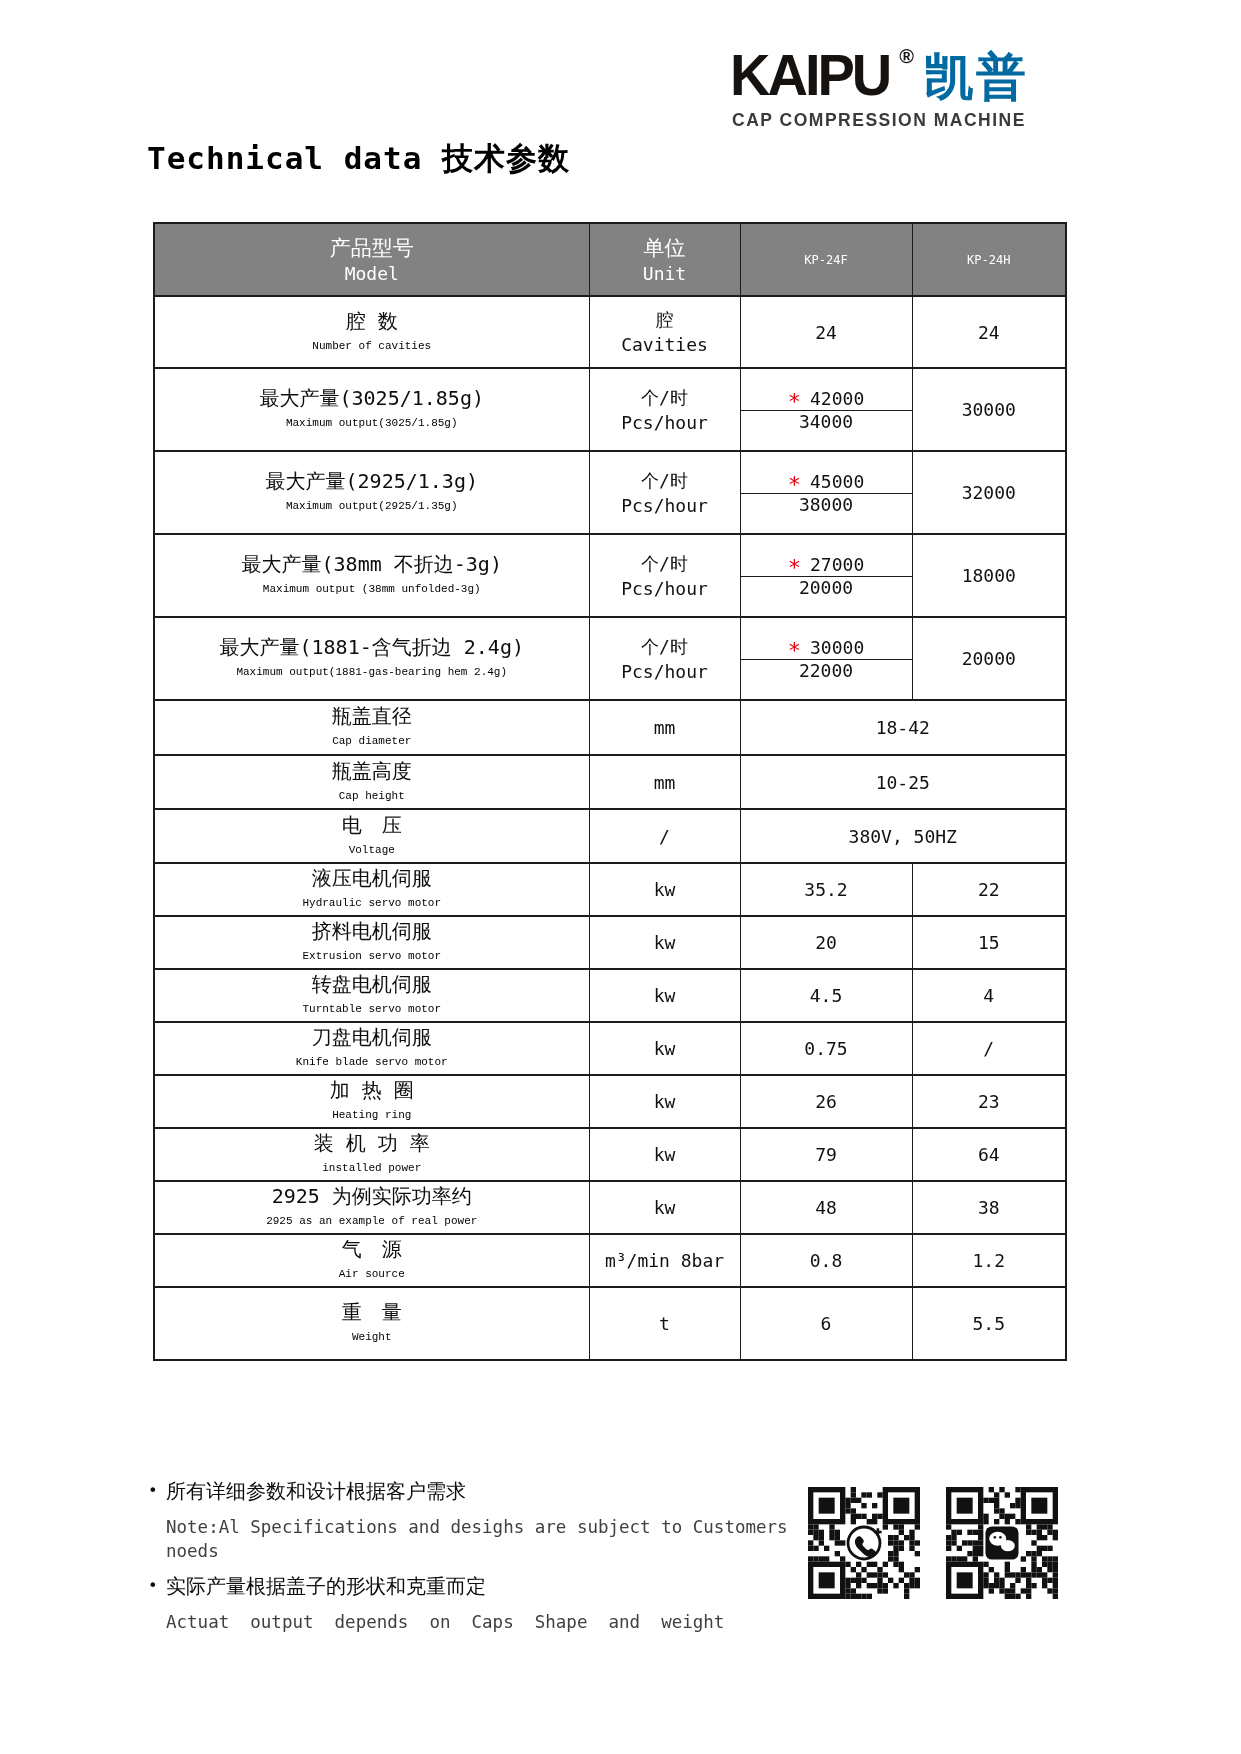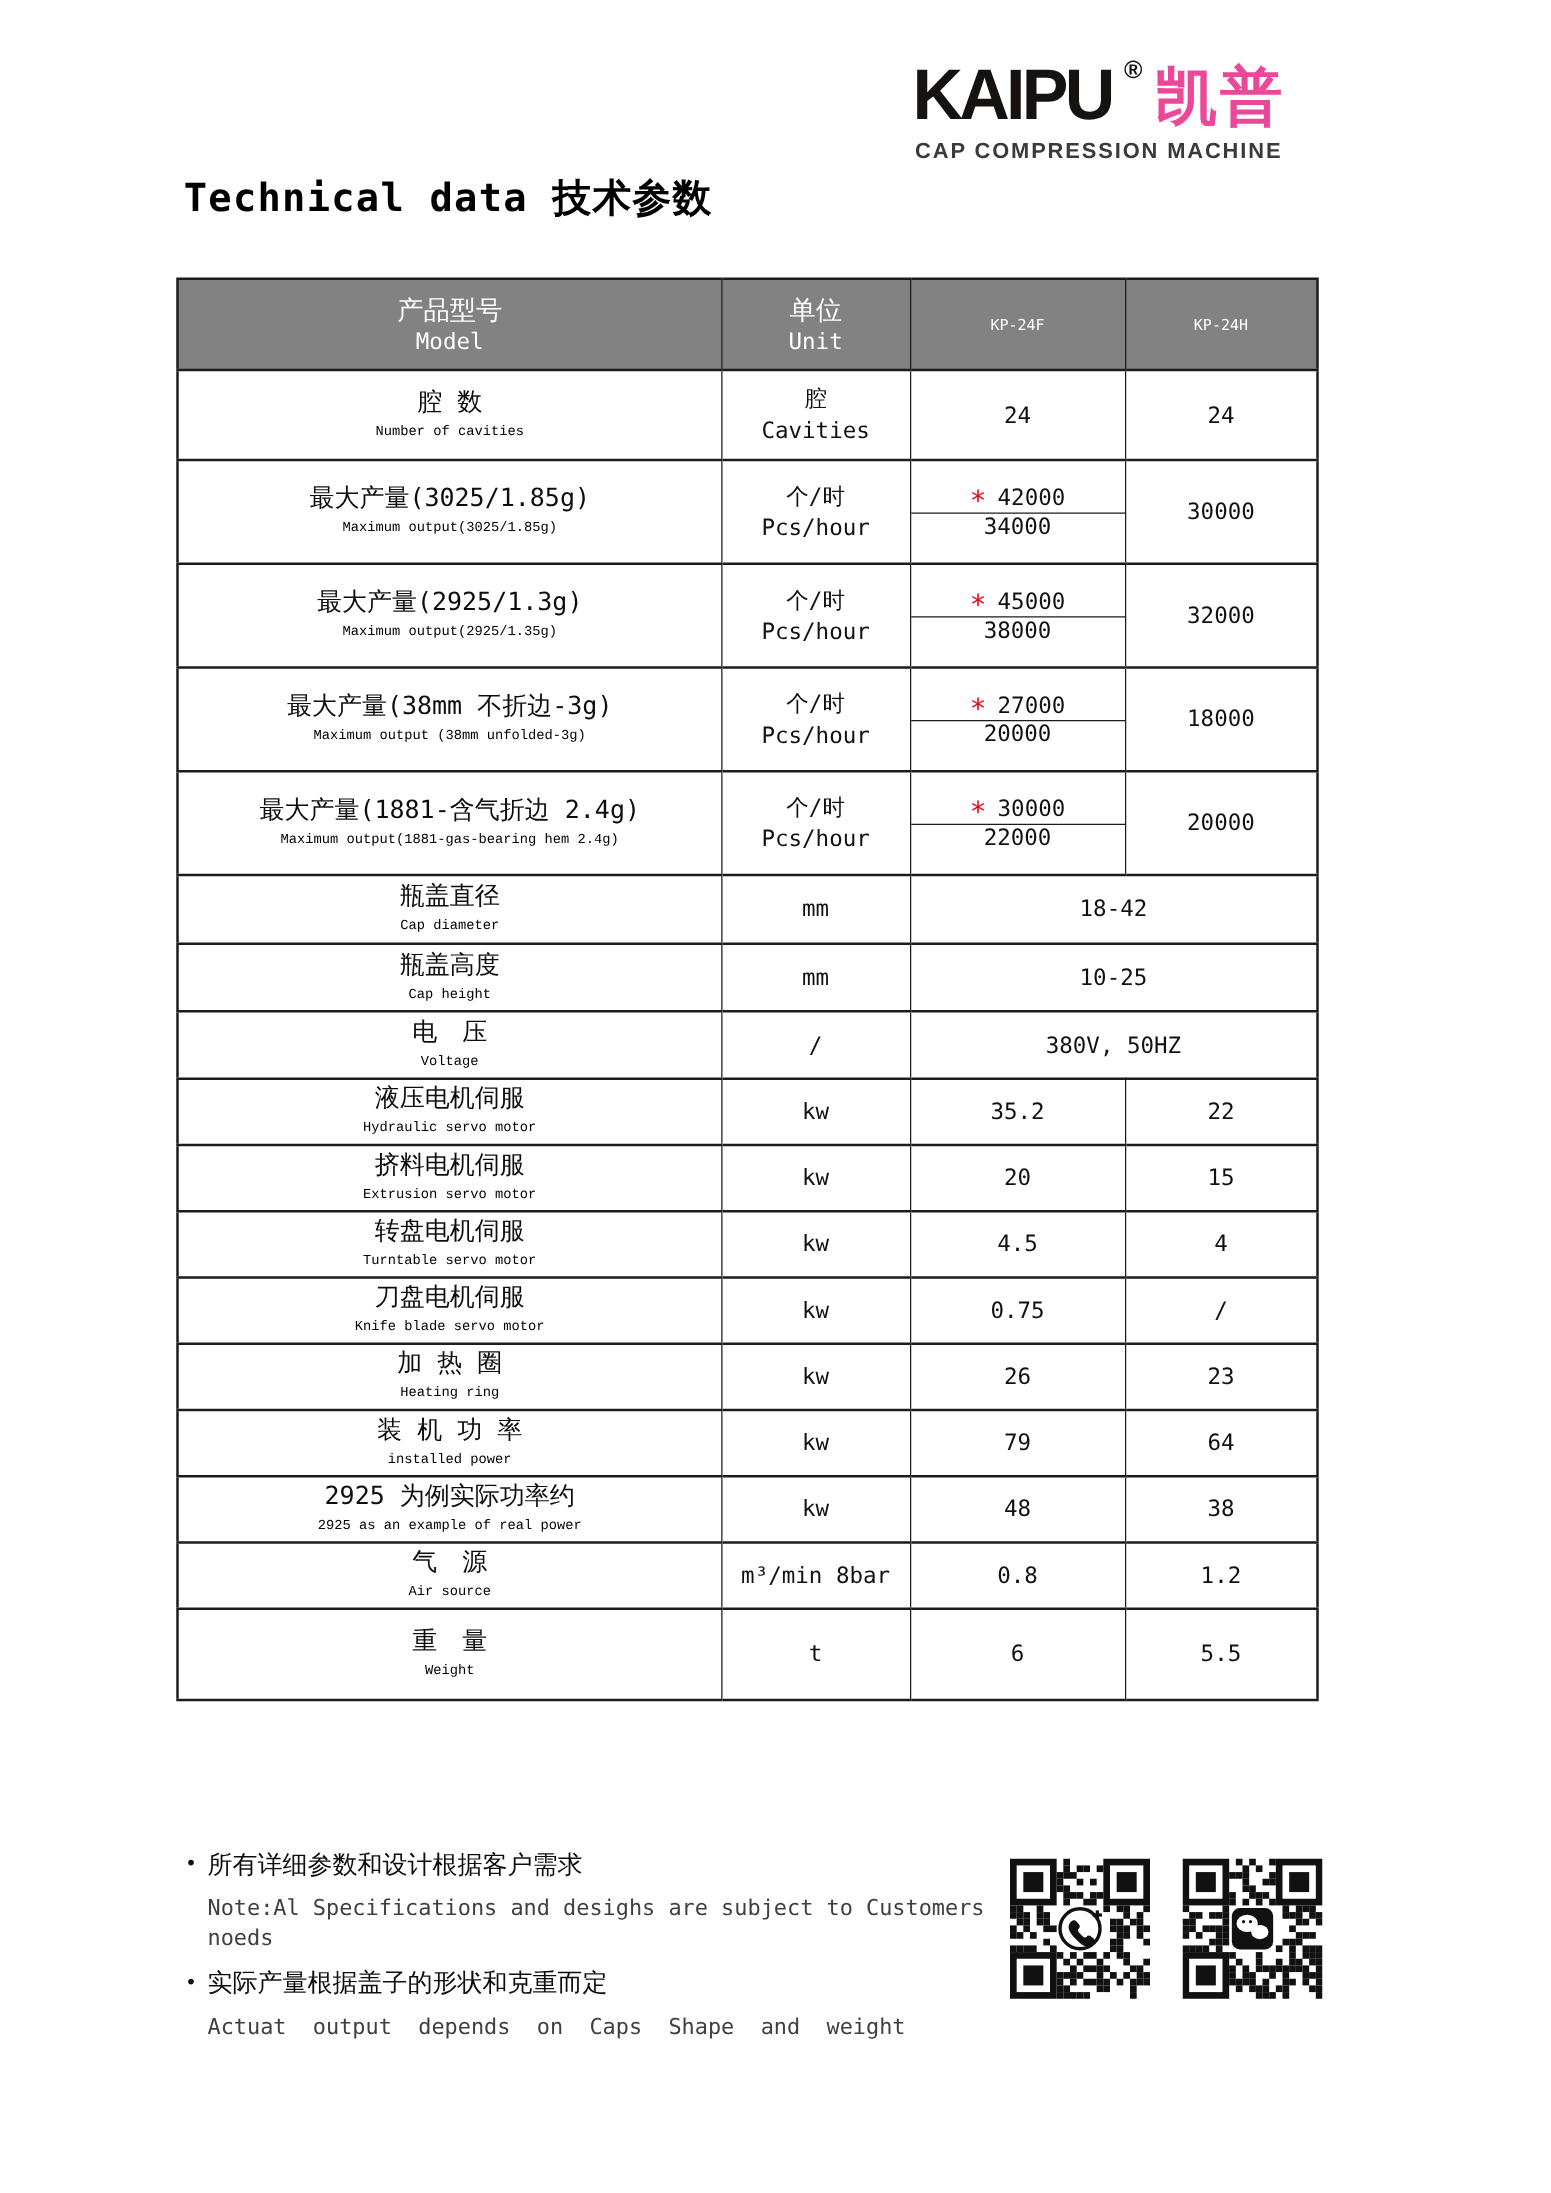--- a/index.html
+++ b/index.html
@@ -16,38 +16,38 @@
   
   .logo{position:absolute;top:48px;left:690px;width:378px;text-align:center;}
   .logo-row{display:flex;justify-content:center;align-items:flex-start;gap:10px;line-height:1;}
   .wordmark{
     font-family:"Liberation Sans","DejaVu Sans",sans-serif;
     font-weight:900;font-size:56px;letter-spacing:-3px;color:#151210;
     transform:scaleY(1.02);
   }
   .regmark{font-family:"Liberation Sans",sans-serif;font-size:20px;font-weight:700;margin-top:-2px;color:#151210;}
   .wordmark-cn{
-    font-weight:900;font-size:50px;color:#ec4899;letter-spacing:2px;margin-top:4px;
+    font-weight:900;font-size:50px;color:#0369a1;letter-spacing:2px;margin-top:4px;
     font-family:"Liberation Sans","DejaVu Sans",sans-serif;
   }
   .tagline{
     margin-top:6px;
     font-family:"Liberation Sans","DejaVu Sans",sans-serif;
     font-size:17.5px;letter-spacing:1.5px;color:#3a3a3a;white-space:nowrap;font-weight:bold;
   }
 
   
   .title{
     position:absolute;top:138px;left:147px;
     font-size:31px;font-weight:bold;letter-spacing:1px;color:#000;
   }
 
   
   table.spec{
-    position:absolute;top:222px;left:141px;width:912px;
+    position:absolute;top:222px;left:153px;width:912px;
     border-collapse:collapse;table-layout:fixed;
     border:2.5px solid #1c1c1c;
   }
   .spec th,.spec td{
     border:1.5px solid #1c1c1c;
     border-top-width:2px;border-bottom-width:2px;
     padding:0;vertical-align:middle;text-align:center;
   }
   .spec thead th{
     background:#828282;color:#ffffff;font-weight:normal;

